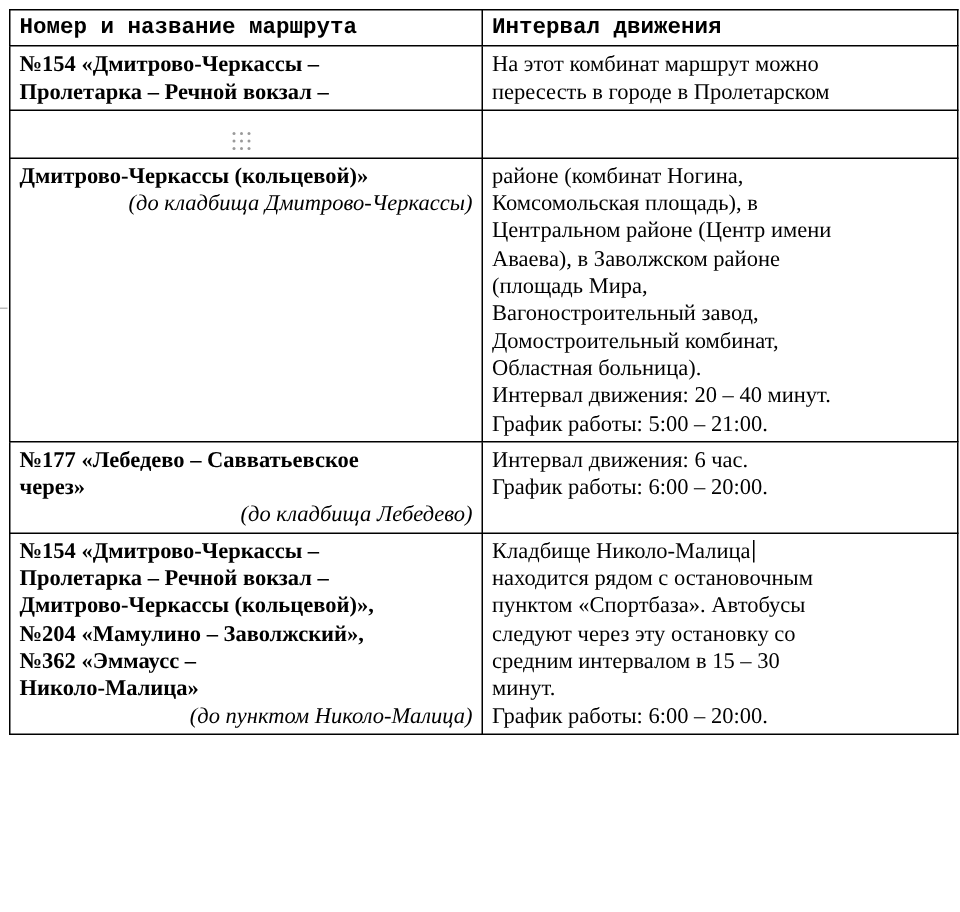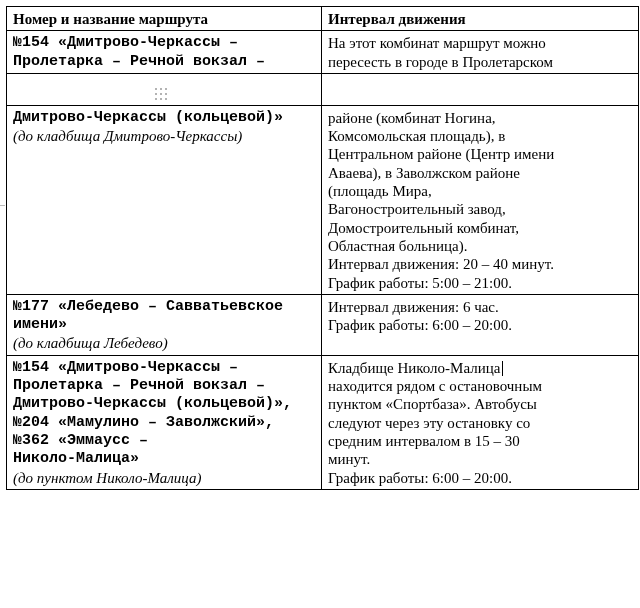--- a/index.html
+++ b/index.html
@@ -36,23 +36,24 @@
     text-align: left;
   }
   col.col-left { width: 315px; }
   col.col-right { width: 317px; }
 
   th.header-cell {
     font-weight: bold;
     font-size: 15.5px;
     padding-top: 4px;
     padding-bottom: 4px;
-  }
-  .bold { font-weight: bold; font-family: Liberation Mono, monospace; }
-  .ital { font-style: italic; }
+    font-family: Liberation Mono, monospace;
+  }
+  .bold { font-weight: bold; }
+  .ital { font-style: italic; text-align: right; }
   .cell-line { display: block; }
   .spacer-row td {
     border: 1px solid #000000;
     height: 26px;
     padding: 0;
   }
   .spacer-row td.noborder-side {
     border-left: 1px solid #000000;
     border-right: 1px solid #000000;
   }
@@ -141,21 +142,21 @@
           <span class="cell-line">Домостроительный комбинат,</span>
           <span class="cell-line">Областная больница).</span>
           <span class="cell-line">Интервал движения: 20 – 40 минут.</span>
           <span class="cell-line">График работы: 5:00 – 21:00.</span>
         </td>
       </tr>
 
       <tr>
         <td>
           <span class="cell-line bold">№177 «Лебедево – Савватьевское</span>
-          <span class="cell-line bold">имени»</span>
+          <span class="cell-line bold">через»</span>
           <span class="cell-line ital">(до кладбища Лебедево)</span>
         </td>
         <td>
           <span class="cell-line">Интервал движения: 6 час.</span>
           <span class="cell-line">График работы: 6:00 – 20:00.</span>
         </td>
       </tr>
 
 
       <tr>

